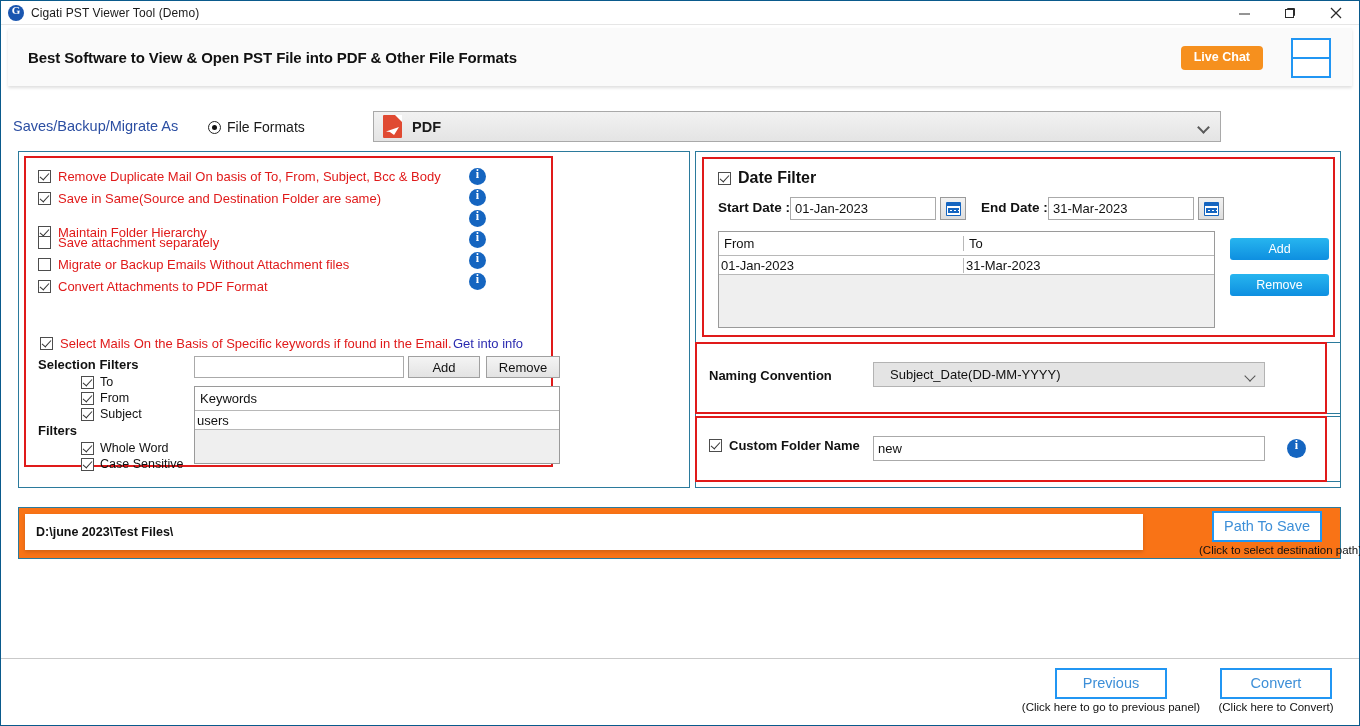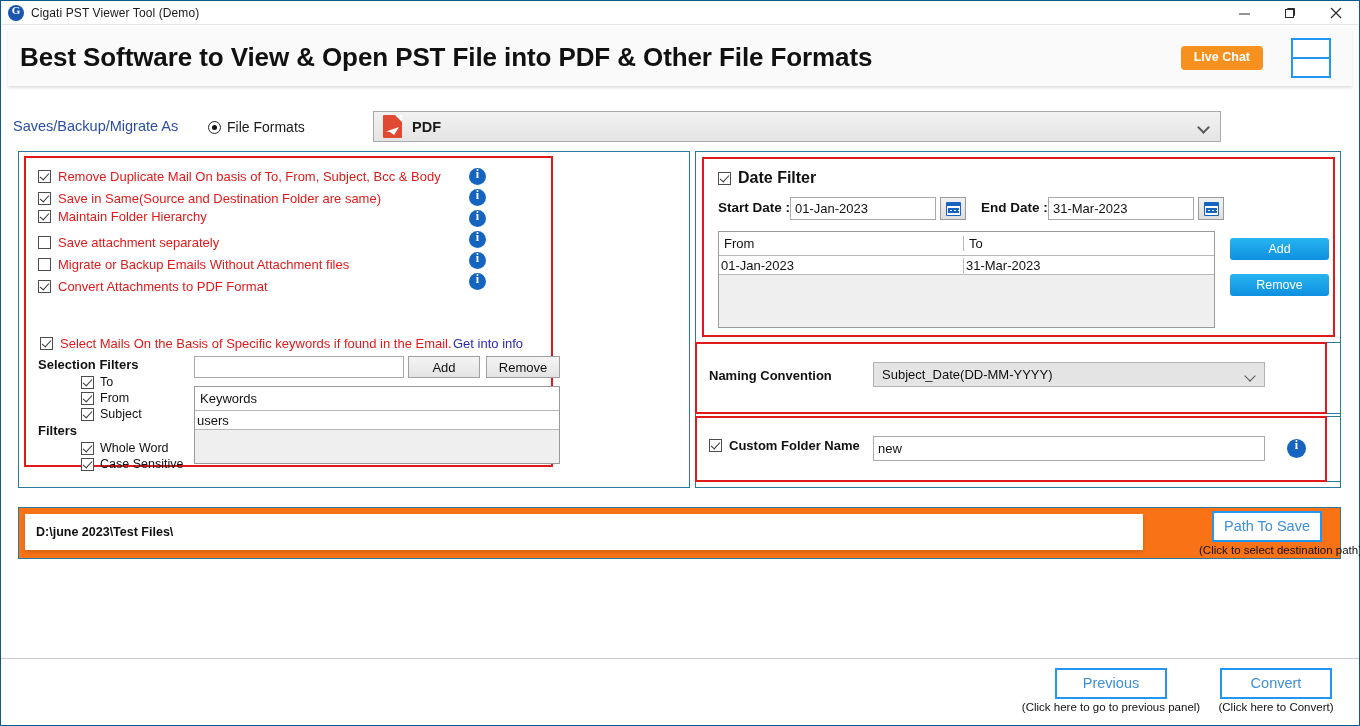--- a/index.html
+++ b/index.html
@@ -55,22 +55,22 @@
 
   
   .banner {
     position: absolute; left: 7px; top: 27px;
     width: 1344px; height: 58px;
     background: #fafafa;
     box-shadow: 0 2px 3px rgba(0,0,0,.13);
     display: flex; align-items: center;
   }
   .banner-title {
-    margin-left: 12px;
-    font-size: 26px; font-weight: bold; color: #111;
+    margin-left: 20px;
+    font-size: 15px; font-weight: bold; color: #111;
     letter-spacing: -0.1px;
   }
   .live-chat {
     position: absolute; right: 89px; top: 18px;
     background: #f6901e;
     color: #ffffff;
     font-size: 12.5px; font-weight: bold;
     padding: 5px 13px 6px;
     border-radius: 4px;
     border: none;
@@ -427,21 +427,21 @@
         <span class="opt-label">Remove Duplicate Mail On basis of To, From, Subject, Bcc &amp; Body</span>
       </div>
       <span class="info-icon" style="top:10px;"></span>
 
       <div class="opt-row" style="position:absolute;left:12px;top:30px;">
         <span class="cb on"></span>
         <span class="opt-label">Save in Same(Source and Destination Folder are same)</span>
       </div>
       <span class="info-icon" style="top:31px;"></span>
 
-      <div class="opt-row" style="position:absolute;left:12px;top:48px;">
+      <div class="opt-row" style="position:absolute;left:12px;top:64px;">
         <span class="cb on"></span>
         <span class="opt-label">Maintain Folder Hierarchy</span>
       </div>
       <span class="info-icon" style="top:52px;"></span>
 
       <div class="opt-row" style="position:absolute;left:12px;top:74px;">
         <span class="cb"></span>
         <span class="opt-label">Save attachment separately</span>
       </div>
       <span class="info-icon" style="top:73px;"></span>
@@ -539,21 +539,21 @@
 
       <button class="btn-blue" style="left:526px;top:79px;width:99px;height:22px;">Add</button>
       <button class="btn-blue" style="left:526px;top:115px;width:99px;height:22px;">Remove</button>
 
     </div>
   </div>
 
   <div class="panel-outer" id="naming-outer">
     <div class="panel-red" id="naming-red">
       <div class="nc-label" style="left:12px;top:24px;">Naming Convention</div>
-      <div class="sel-gray" style="left:176px;top:18px;width:392px;height:25px;padding-left:8px;">
+      <div class="sel-gray" style="left:176px;top:18px;width:392px;height:25px;padding-left:16px;">
         <span>Subject_Date(DD-MM-YYYY)</span>
         <span class="caret"></span>
       </div>
     </div>
   </div>
 
   <div class="panel-outer" id="custom-outer">
     <div class="panel-red" id="custom-red">
       <div class="df-head" style="left:12px;top:20px;">
         <span class="cb on"></span>

